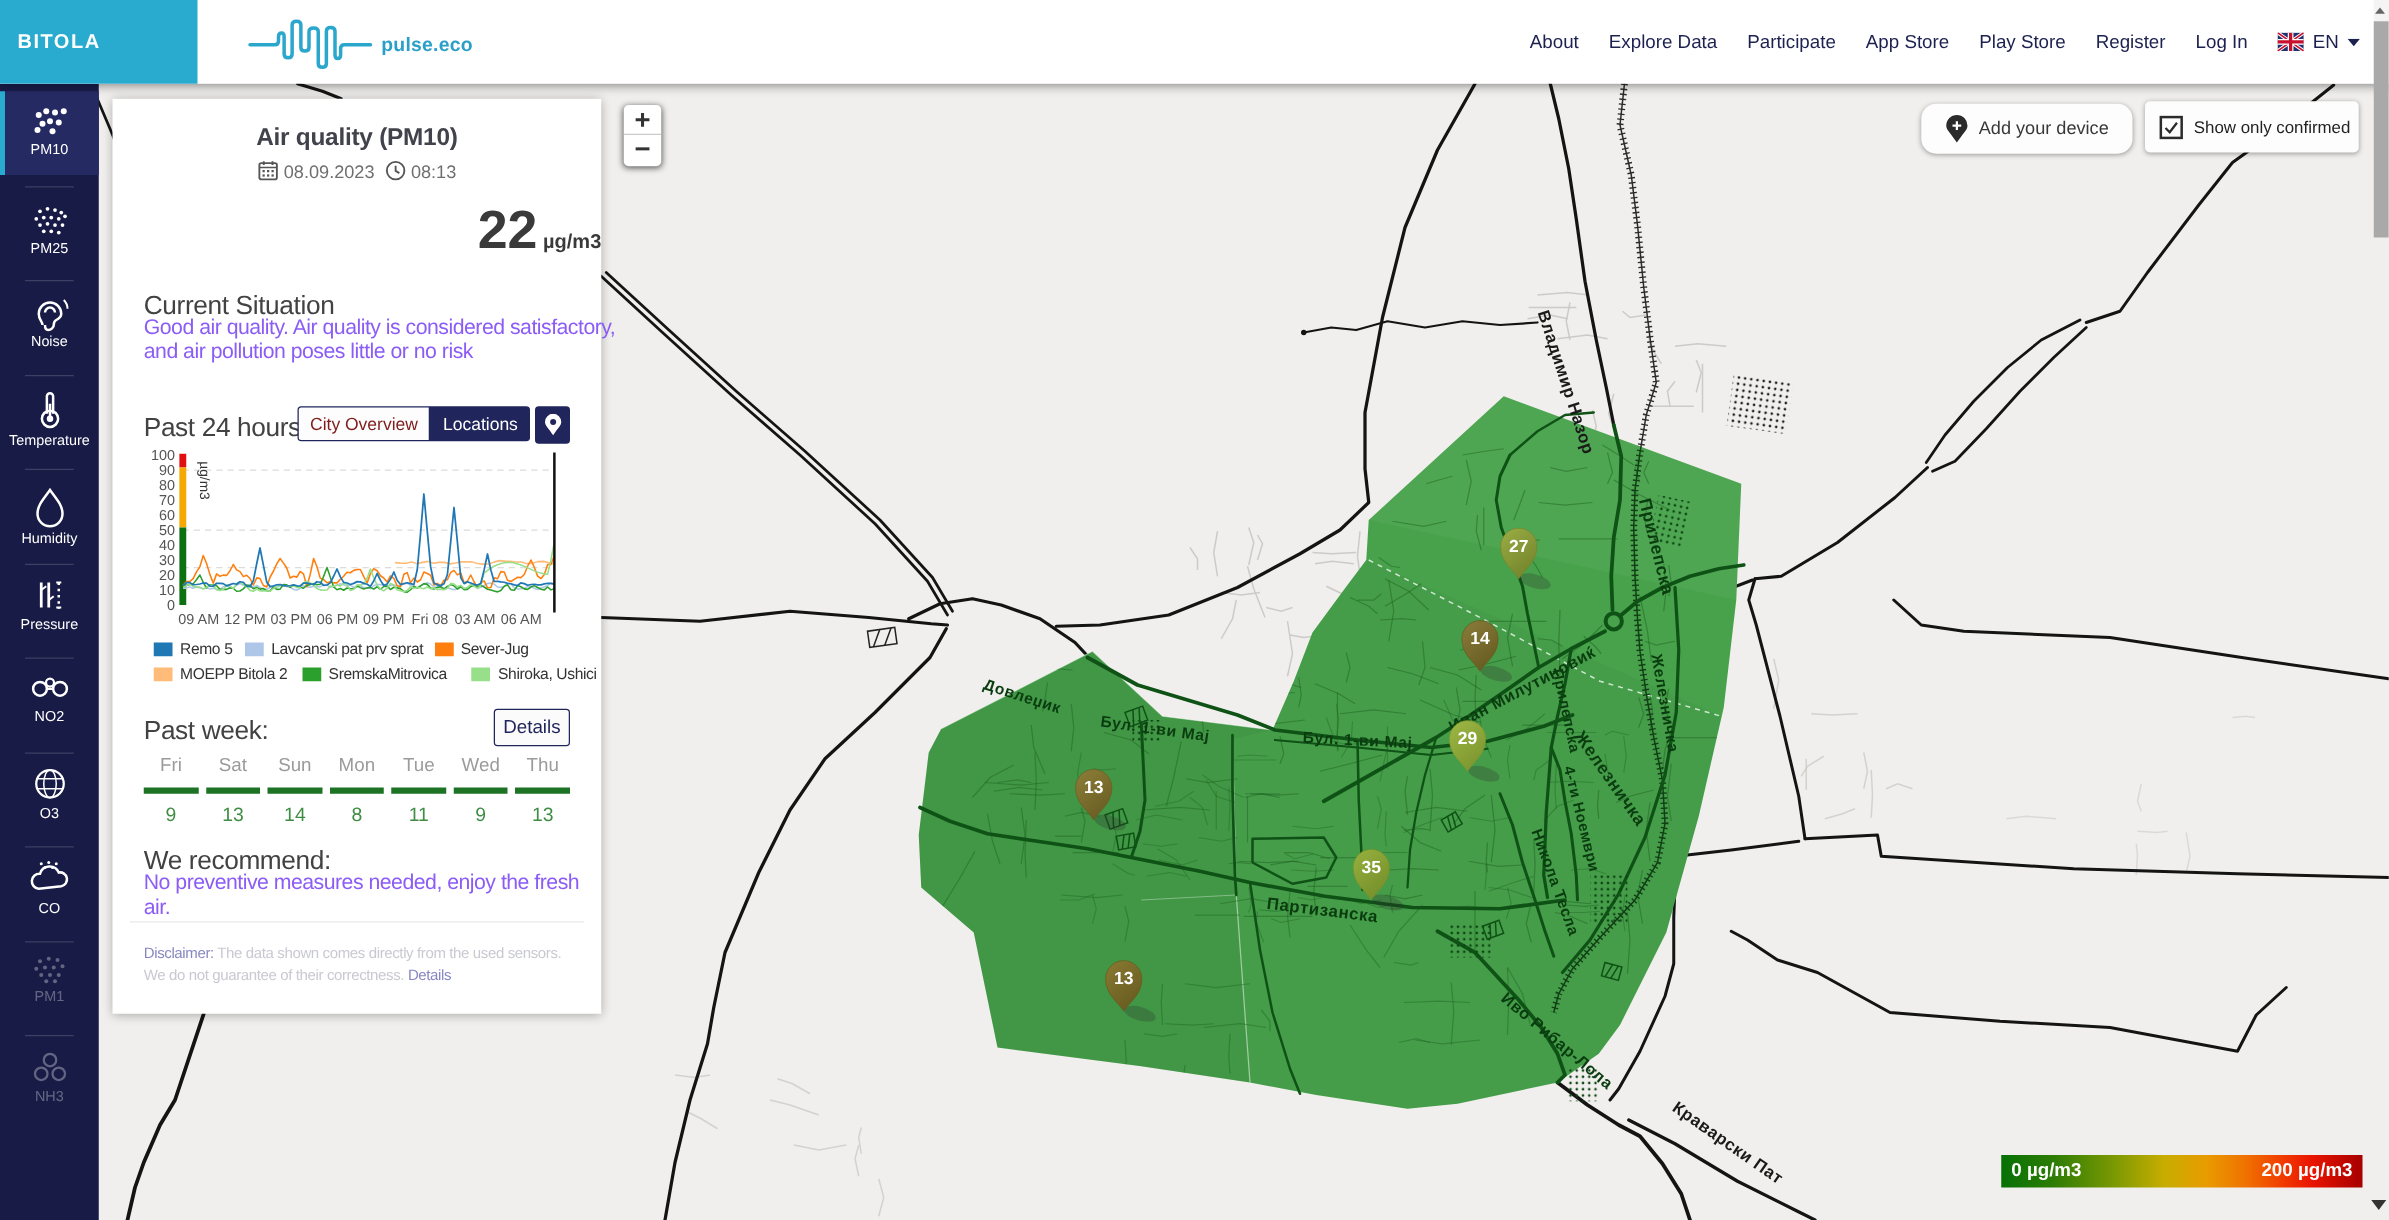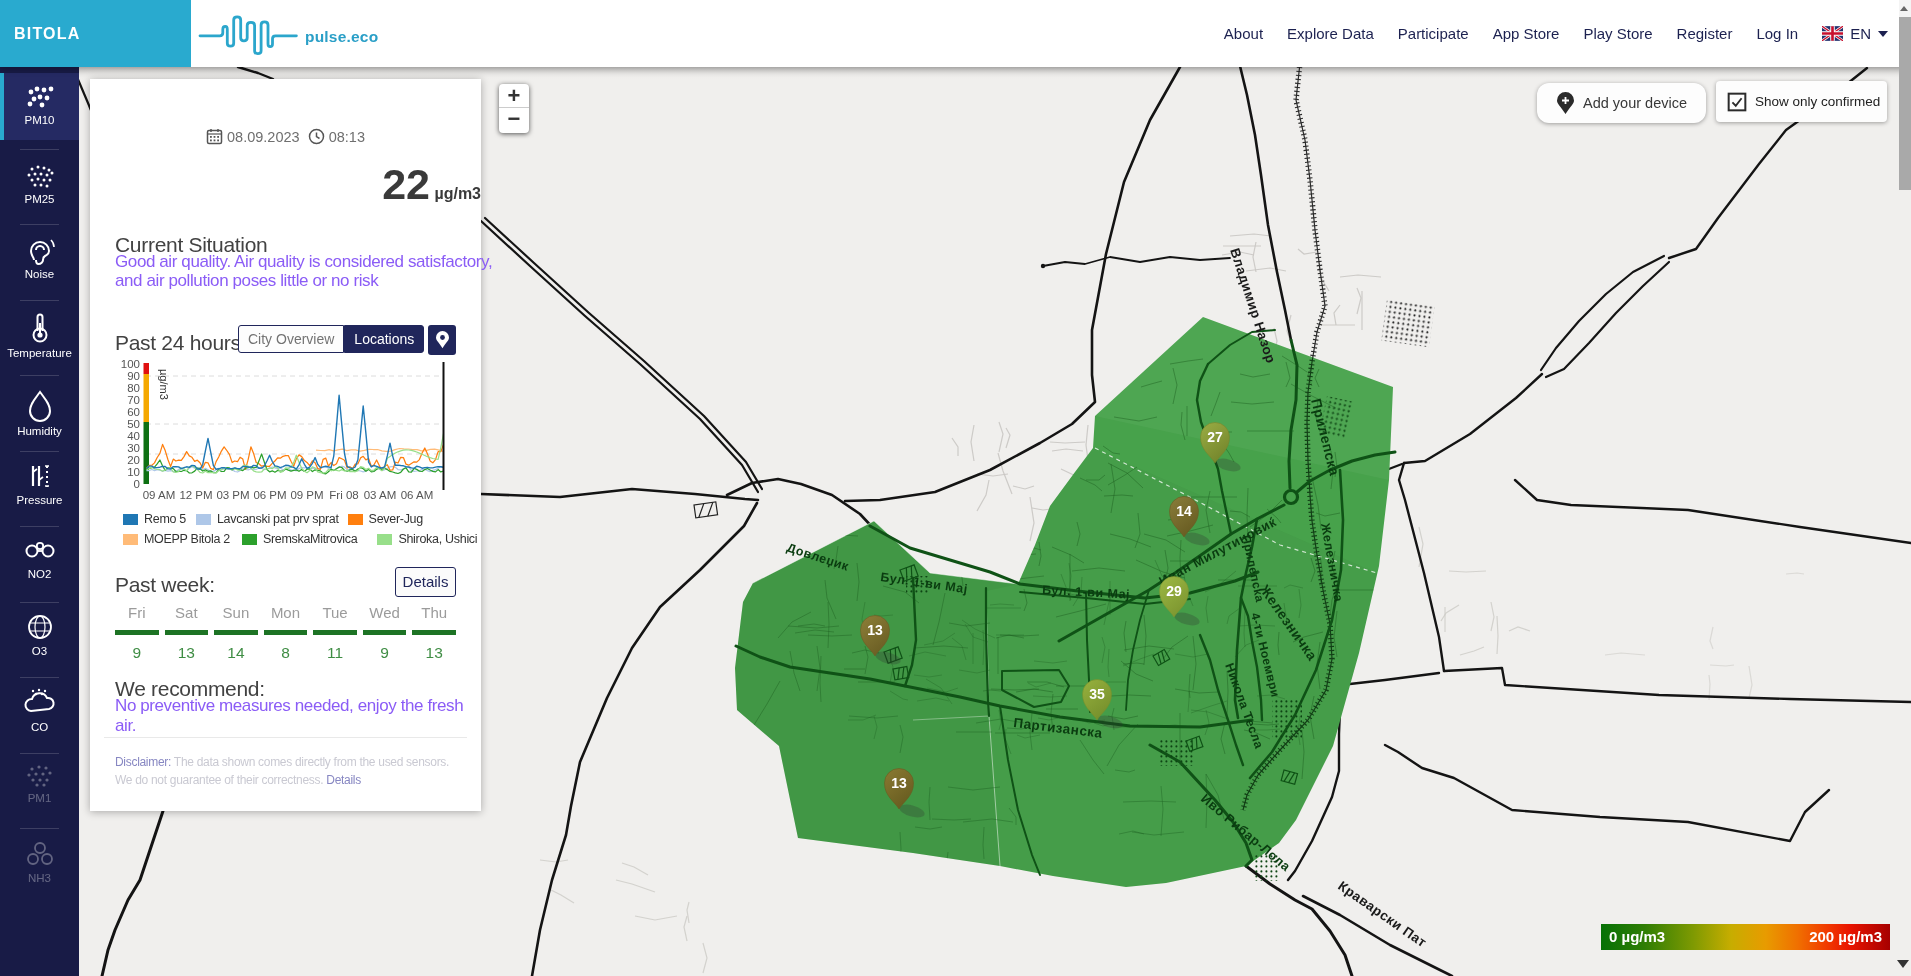--- a/index.html
+++ b/index.html
@@ -1,19 +1,19 @@
 <!DOCTYPE html>
 <html><head><meta charset="utf-8"><title>pulse.eco</title>
 <style>
 *{margin:0;padding:0;box-sizing:border-box}
 html,body{width:1911px;height:976px;overflow:hidden;font-family:"Liberation Sans",sans-serif;background:#f0efed}
 #stage{position:absolute;inset:0;width:1911px;height:976px;overflow:hidden}
 #mapsvg{position:absolute;left:0;top:0}
 #header{position:absolute;left:0;top:0;width:1911px;height:67px;background:#fff;box-shadow:0 2px 7px rgba(0,0,0,.28);z-index:30}
-#cityb{position:absolute;left:0;top:0;width:191px;height:67px;background:#29aacf;color:#fff;font-size:16px;font-weight:bold;letter-spacing:1.2px;line-height:67px;padding-left:14px}
+#cityb{position:absolute;left:0;top:0;width:158px;height:67px;background:#29aacf;color:#fff;font-size:16px;font-weight:bold;letter-spacing:1.2px;line-height:67px;padding-left:14px}
 #logotext{position:absolute;left:305px;top:28px;color:#2a9fc7;font-size:15.5px;font-weight:bold;letter-spacing:.2px}
 #nav{position:absolute;right:23px;top:0;height:67px;display:flex;align-items:center;gap:24px;color:#1c2150;font-size:15px;z-index:31}
 #nav .it{white-space:nowrap}
 #sidebar{position:absolute;left:0;top:67px;width:79px;height:909px;background:#181b46;z-index:25}
 .sbi{position:absolute;left:0;width:79px;text-align:center;color:#fff}
 .sbi .lab{font-size:11.5px;margin-top:2px}
 .sbi svg{display:block;margin:0 auto}
 .sbi.dim{opacity:.32}
 .sep{position:absolute;left:20px;width:39px;border-top:1px solid rgba(255,255,255,.16)}
 #active{position:absolute;left:0;top:6px;width:79px;height:67px;background:#252a63;border-left:4px solid #29aacf}
@@ -22,21 +22,21 @@
 #panel .dt{position:absolute;left:0;width:391px;top:127px;text-align:center;font-size:14.5px;color:#6f6f6f}
 #panel .big{position:absolute;left:0;width:391px;top:160px;text-align:right;color:#3a3a3a}
 #panel .big b{font-size:43px;font-weight:bold}
 #panel .big span{font-size:16px;font-weight:bold}
 .h6{font-size:21px;color:#424242;font-weight:normal;letter-spacing:-0.3px}
 .gr{font-size:17px;color:#8b5cf6;letter-spacing:-0.4px}
 #cs{position:absolute;left:25px;top:233px}
 #cst{position:absolute;left:25px;top:252px;width:360px;line-height:19px;white-space:nowrap}
 #p24{position:absolute;left:25px;top:331px}
 #tgl{position:absolute;left:148px;top:325px;display:flex;font-size:14px}
-#tgl .t1{border:1px solid #20265b;color:#737373;background:#fdfdfd;padding:5px 9px;border-radius:3px 0 0 3px}
+#tgl .t1{border:1px solid #20265b;color:#7f1d1d;background:#fdfdfd;padding:5px 9px;border-radius:3px 0 0 3px}
 #tgl .t2{background:#20265b;color:#fff;padding:5px 9px;border:1px solid #20265b;border-radius:0 3px 3px 0}
 #pinbtn{position:absolute;left:338px;top:325px;width:28px;height:30px;background:#20265b;border-radius:3px;display:flex;align-items:center;justify-content:center}
 #legend{position:absolute;left:33px;top:512px;font-size:12.5px;color:#333;letter-spacing:-0.3px}
 #legend .row{display:flex;margin-bottom:6px}
 #legend .sw{width:15px;height:11px;margin-right:6px;margin-top:2px}
 #legend .lb{margin-right:10px;white-space:nowrap}
 #pw{position:absolute;left:25px;top:495px}
 #detbtn{position:absolute;left:305px;top:488px;width:61px;height:30px;border:1px solid #20265b;border-radius:3px;background:#fbfbfb;color:#20265b;font-size:15px;text-align:center;line-height:28px}
 #days{position:absolute;left:22px;top:525px;width:347px}
 #days table{width:100%;border-collapse:collapse;table-layout:fixed}
@@ -684,20 +684,21 @@
 <div class="sep" style="top:232.5px"></div>
 <div class="sep" style="top:308px"></div>
 <div class="sep" style="top:383.5px"></div>
 <div class="sep" style="top:459px"></div>
 <div class="sep" style="top:534.5px"></div>
 <div class="sep" style="top:610px"></div>
 <div class="sep" style="top:685.5px"></div>
 <div class="sep" style="top:761px"></div>
 </div>
 <div id="panel">
+<div class="ttl">Air quality (PM10)</div>
 <div class="dt"><svg width="17" height="17" viewBox="0 0 17 17" style="vertical-align:-3px">
           <rect x="1.5" y="2.5" width="14" height="13" rx="1.5" fill="none" stroke="#555" stroke-width="1.5"></rect>
           <path d="M1.5 6h14" stroke="#555" stroke-width="1.2"></path>
           <path d="M5 1v3M12 1v3" stroke="#555" stroke-width="1.5"></path>
           <g fill="#555">
             <rect x="4" y="8" width="1.8" height="1.8"></rect>
             <rect x="7.6" y="8" width="1.8" height="1.8"></rect>
             <rect x="11.2" y="8" width="1.8" height="1.8"></rect>
             <rect x="4" y="11.5" width="1.8" height="1.8"></rect>
             <rect x="7.6" y="11.5" width="1.8" height="1.8"></rect>

